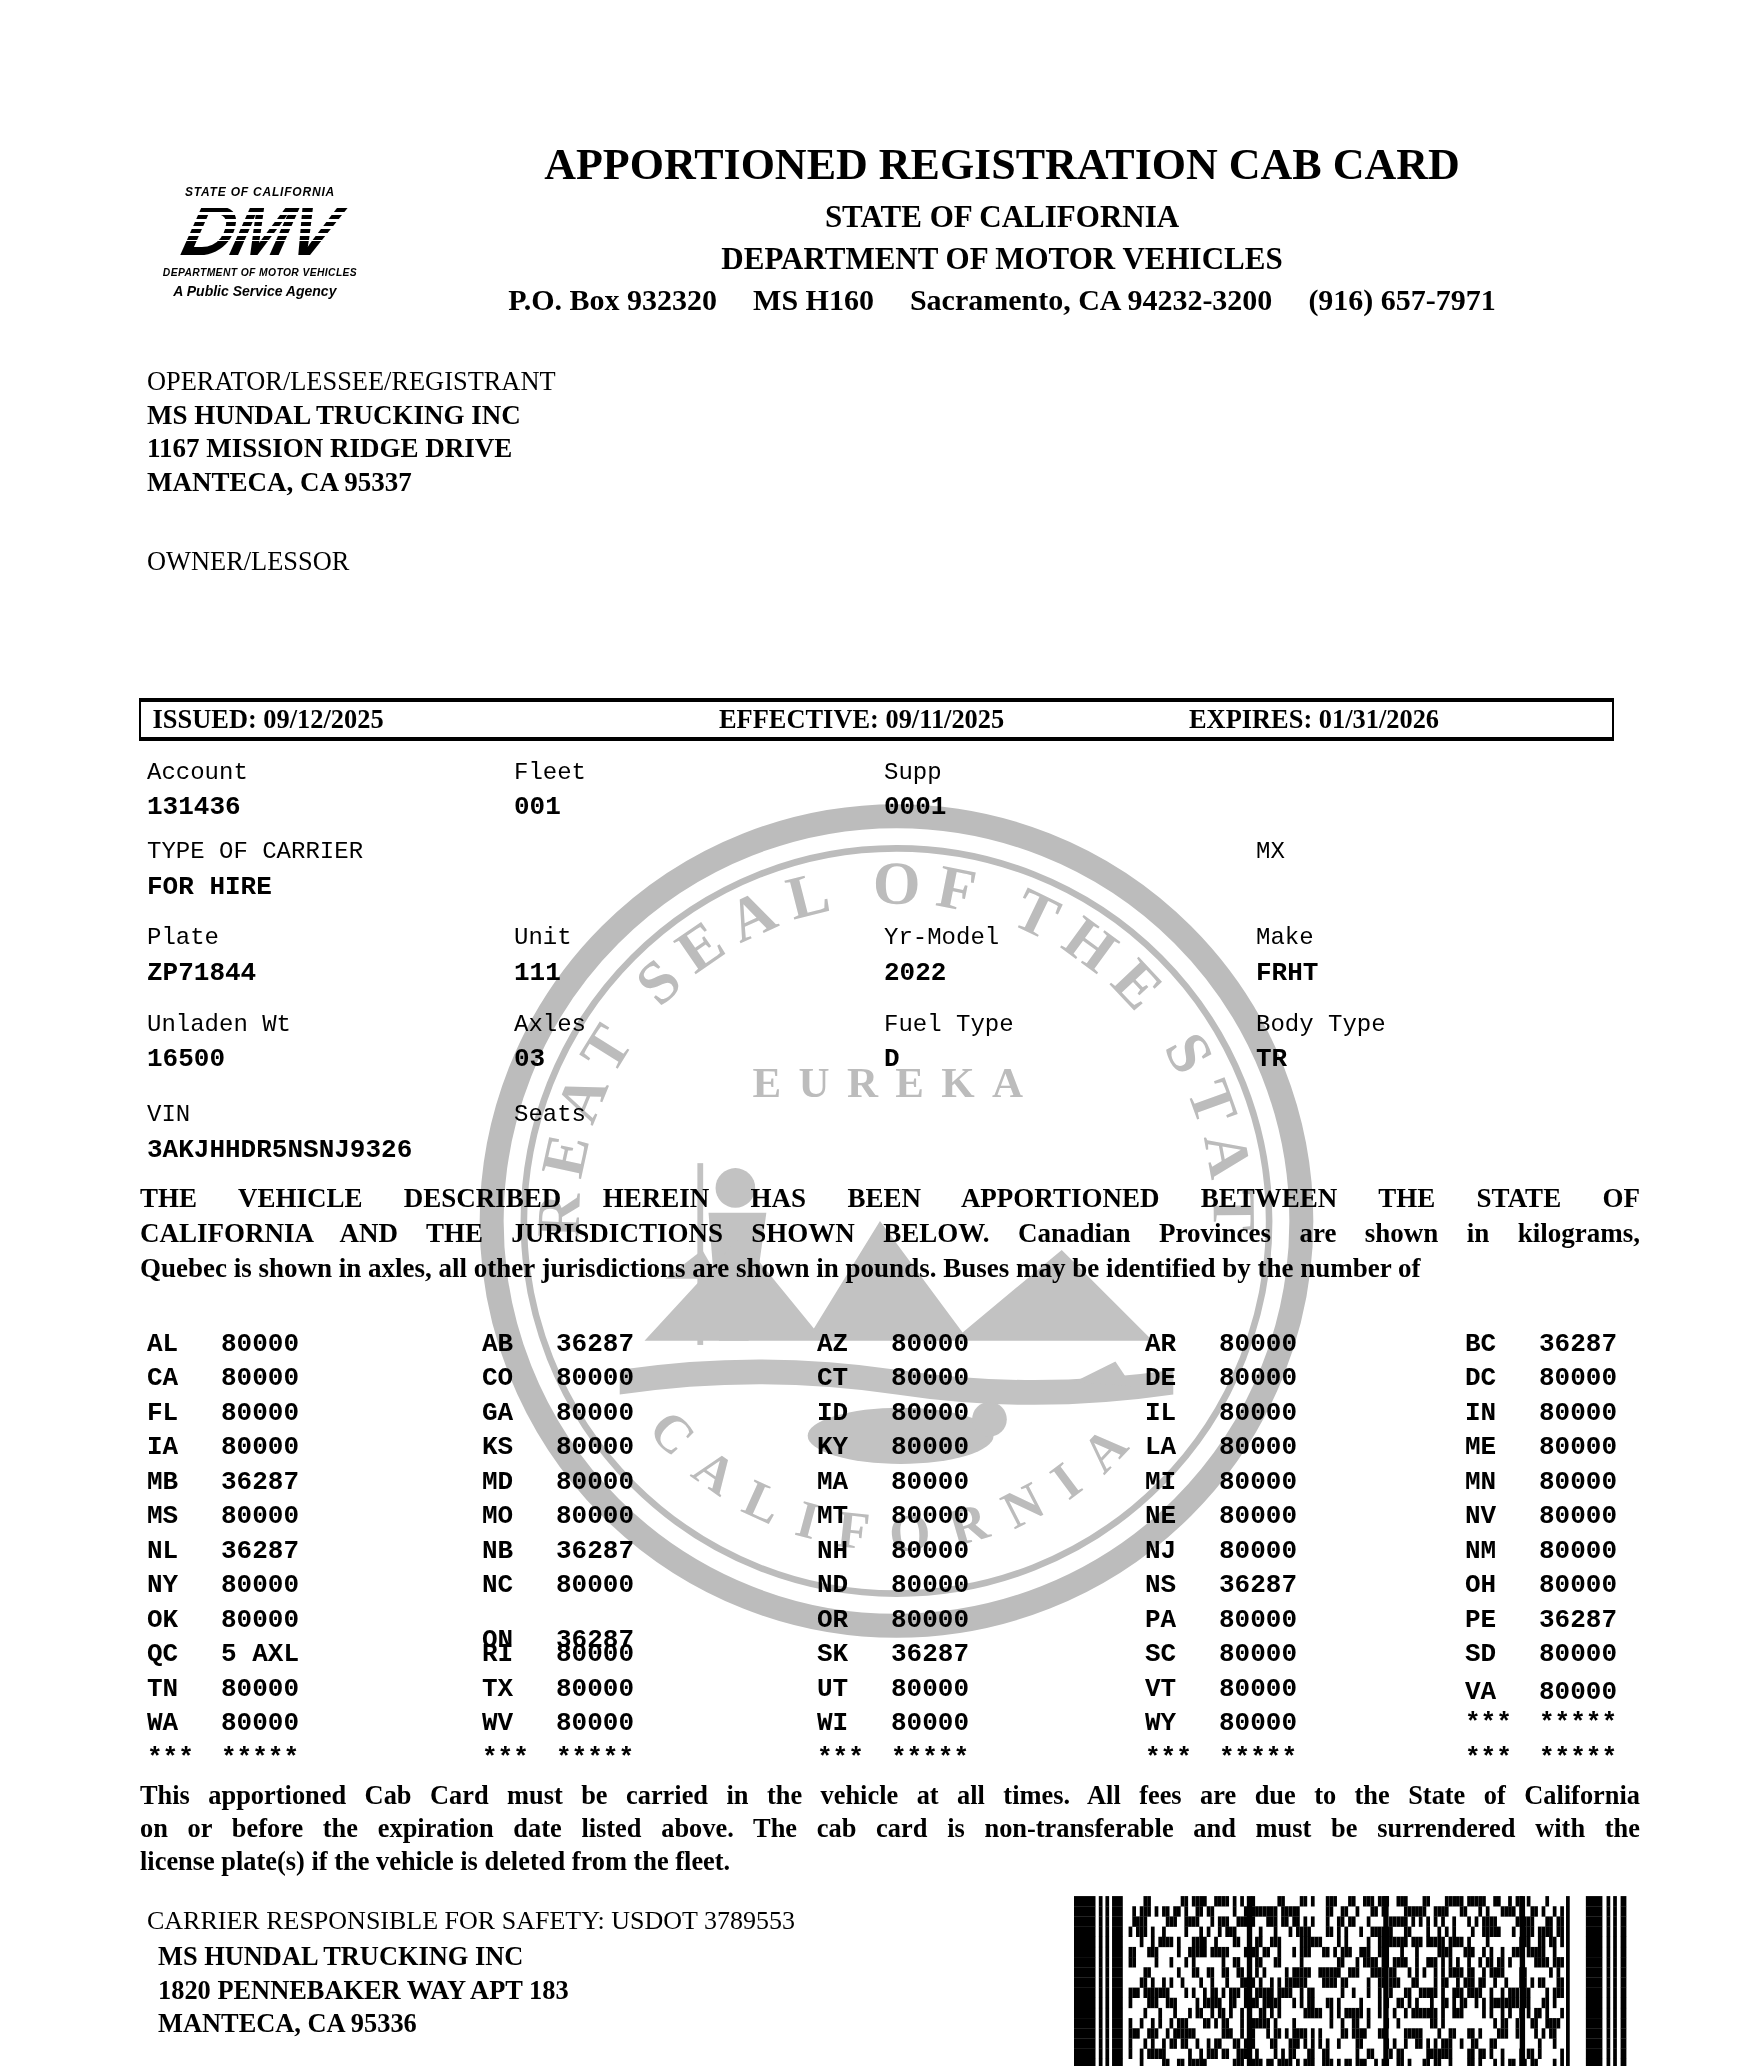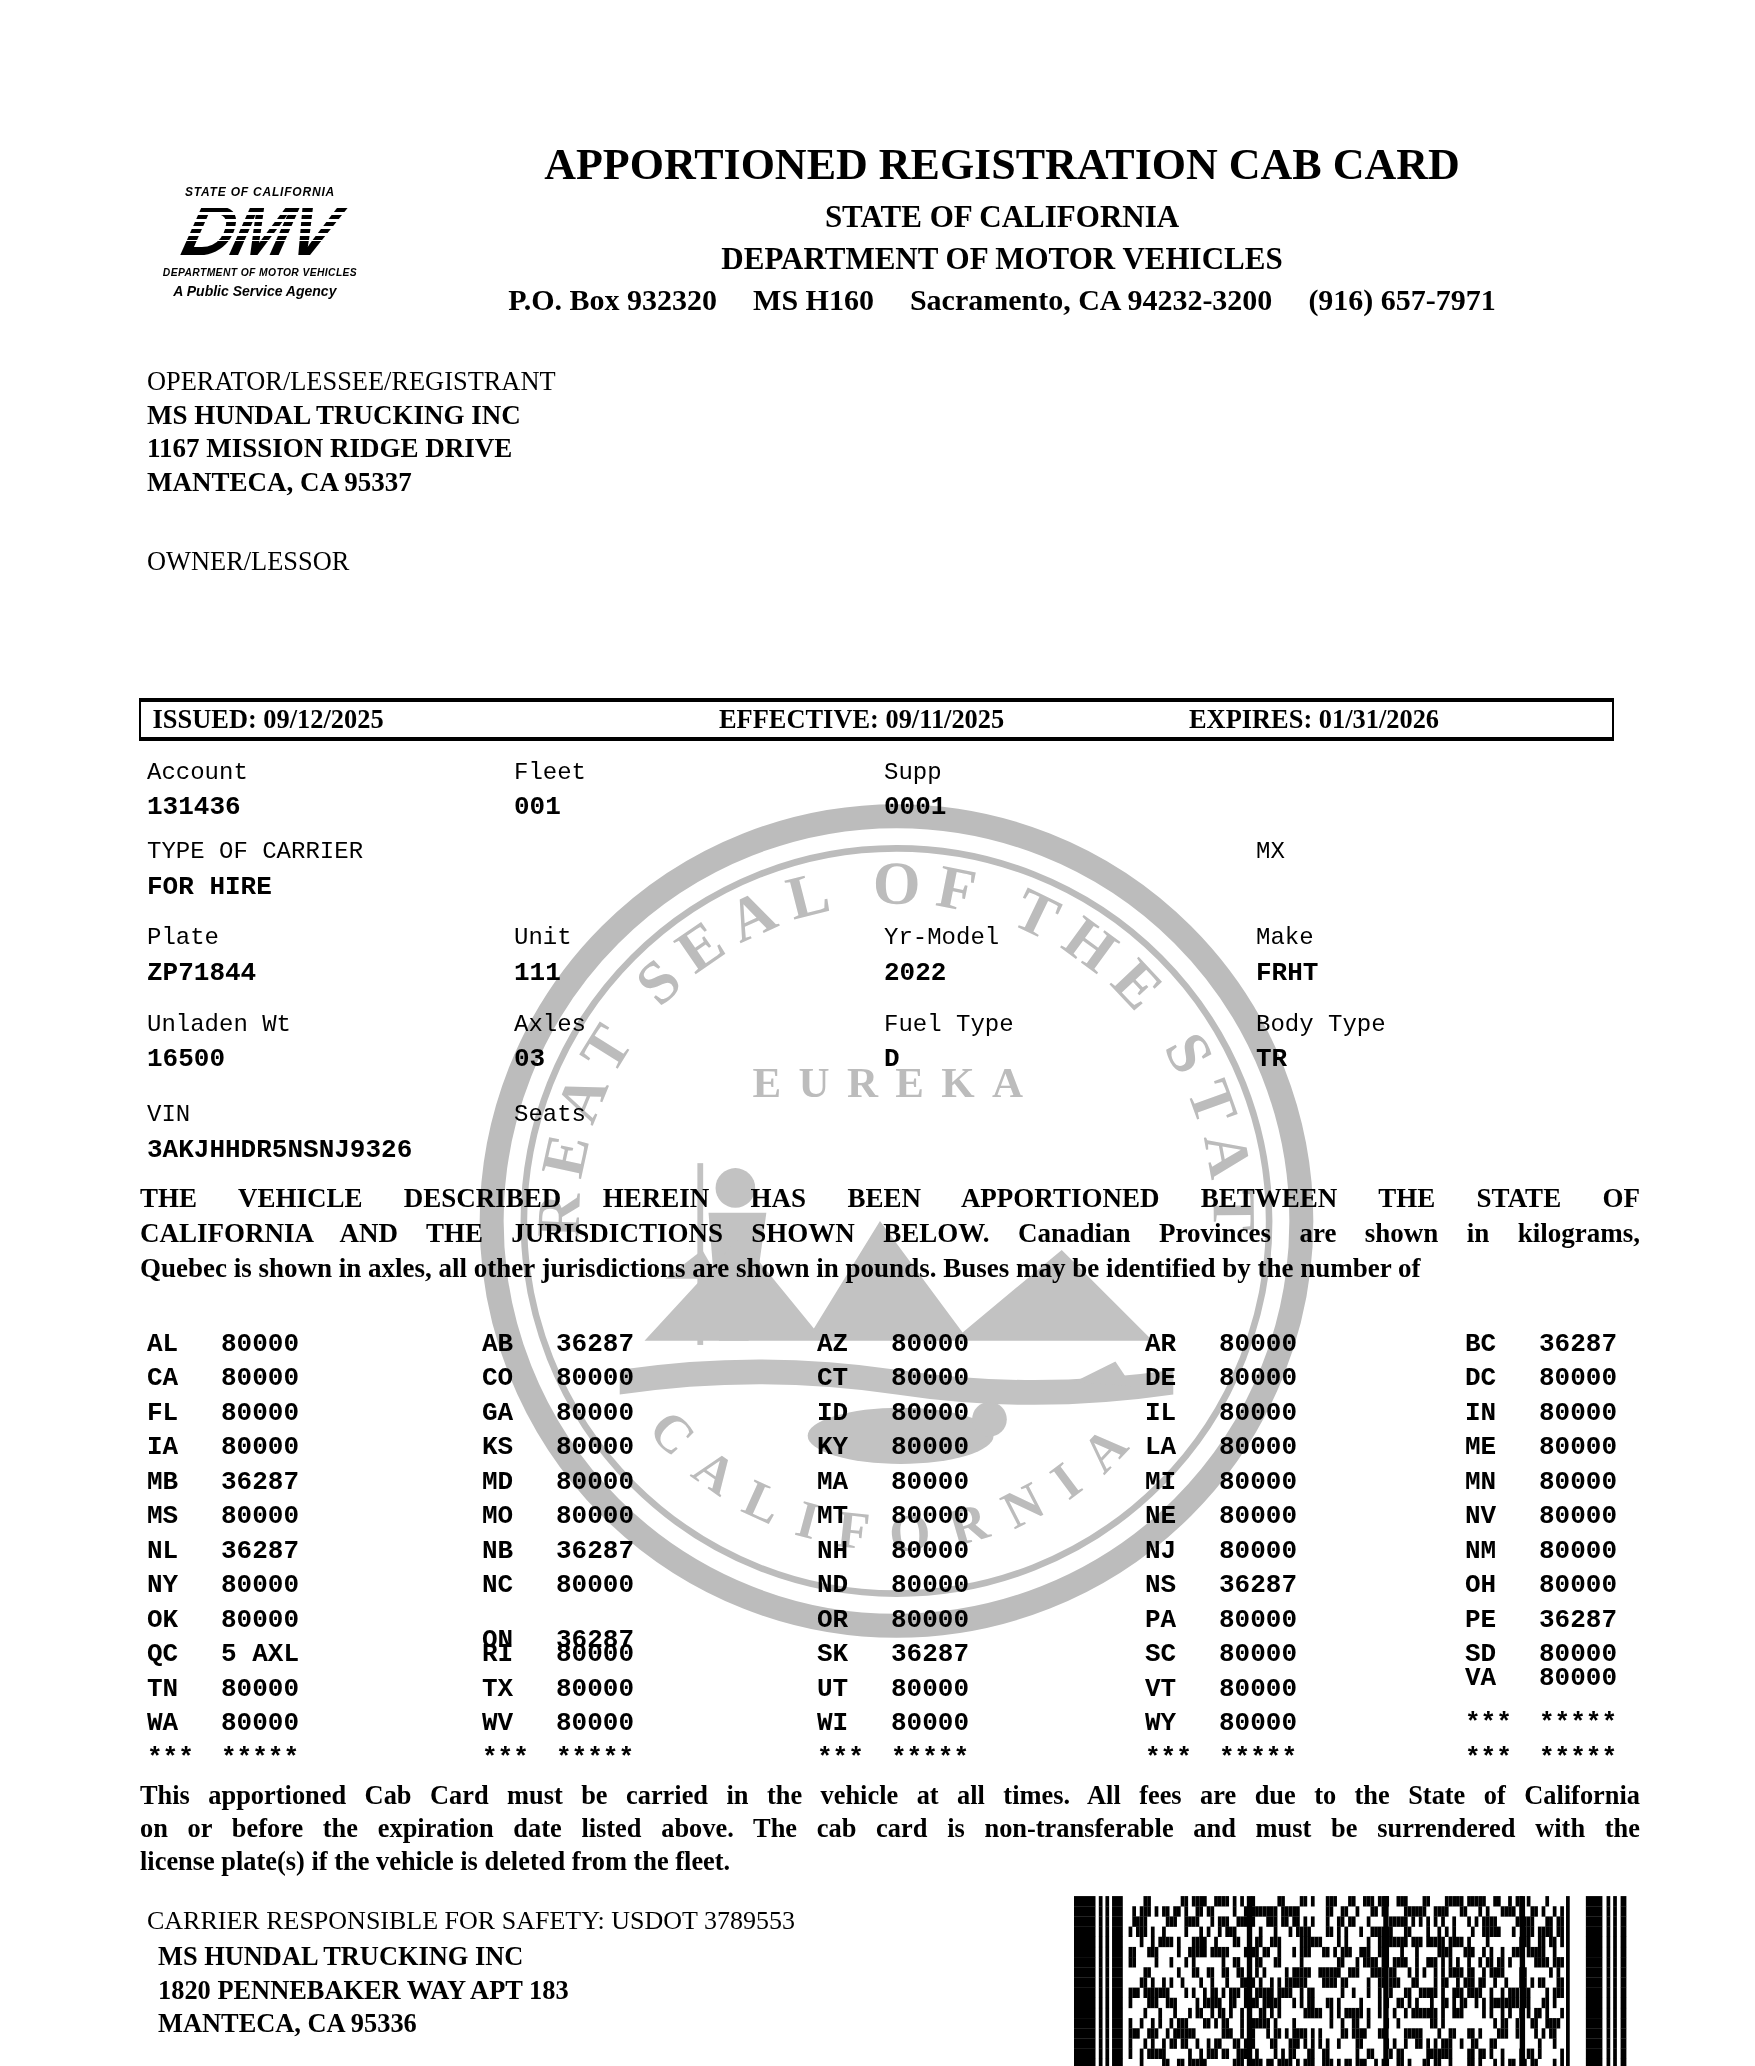--- a/index.html
+++ b/index.html
@@ -224,21 +224,21 @@
       <div class="jur-cell" style="left: 1318px; top: 276px;"><span class="jur-code">PE</span><span>36287</span></div>
       <div class="jur-cell" style="left: 0px; top: 310px;"><span class="jur-code">QC</span><span>5 AXL</span></div>
       <div class="jur-cell" style="left: 335px; top: 310px;"><span class="jur-code">RI</span><span>80000</span></div>
       <div class="jur-cell" style="left: 670px; top: 310px;"><span class="jur-code">SK</span><span>36287</span></div>
       <div class="jur-cell" style="left: 998px; top: 310px;"><span class="jur-code">SC</span><span>80000</span></div>
       <div class="jur-cell" style="left: 1318px; top: 310px;"><span class="jur-code">SD</span><span>80000</span></div>
       <div class="jur-cell" style="left: 0px; top: 345px;"><span class="jur-code">TN</span><span>80000</span></div>
       <div class="jur-cell" style="left: 335px; top: 345px;"><span class="jur-code">TX</span><span>80000</span></div>
       <div class="jur-cell" style="left: 670px; top: 345px;"><span class="jur-code">UT</span><span>80000</span></div>
       <div class="jur-cell" style="left: 998px; top: 345px;"><span class="jur-code">VT</span><span>80000</span></div>
-      <div class="jur-cell" style="left: 1318px; top: 334px;"><span class="jur-code">VA</span><span>80000</span></div>
+      <div class="jur-cell" style="left: 1318px; top: 348px;"><span class="jur-code">VA</span><span>80000</span></div>
       <div class="jur-cell" style="left: 0px; top: 379px;"><span class="jur-code">WA</span><span>80000</span></div>
       <div class="jur-cell" style="left: 335px; top: 379px;"><span class="jur-code">WV</span><span>80000</span></div>
       <div class="jur-cell" style="left: 670px; top: 379px;"><span class="jur-code">WI</span><span>80000</span></div>
       <div class="jur-cell" style="left: 998px; top: 379px;"><span class="jur-code">WY</span><span>80000</span></div>
       <div class="jur-cell" style="left: 1318px; top: 379px;"><span class="jur-code">***</span><span>*****</span></div>
       <div class="jur-cell" style="left: 0px; top: 414px;"><span class="jur-code">***</span><span>*****</span></div>
       <div class="jur-cell" style="left: 335px; top: 414px;"><span class="jur-code">***</span><span>*****</span></div>
       <div class="jur-cell" style="left: 670px; top: 414px;"><span class="jur-code">***</span><span>*****</span></div>
       <div class="jur-cell" style="left: 998px; top: 414px;"><span class="jur-code">***</span><span>*****</span></div>
       <div class="jur-cell" style="left: 1318px; top: 414px;"><span class="jur-code">***</span><span>*****</span></div>

